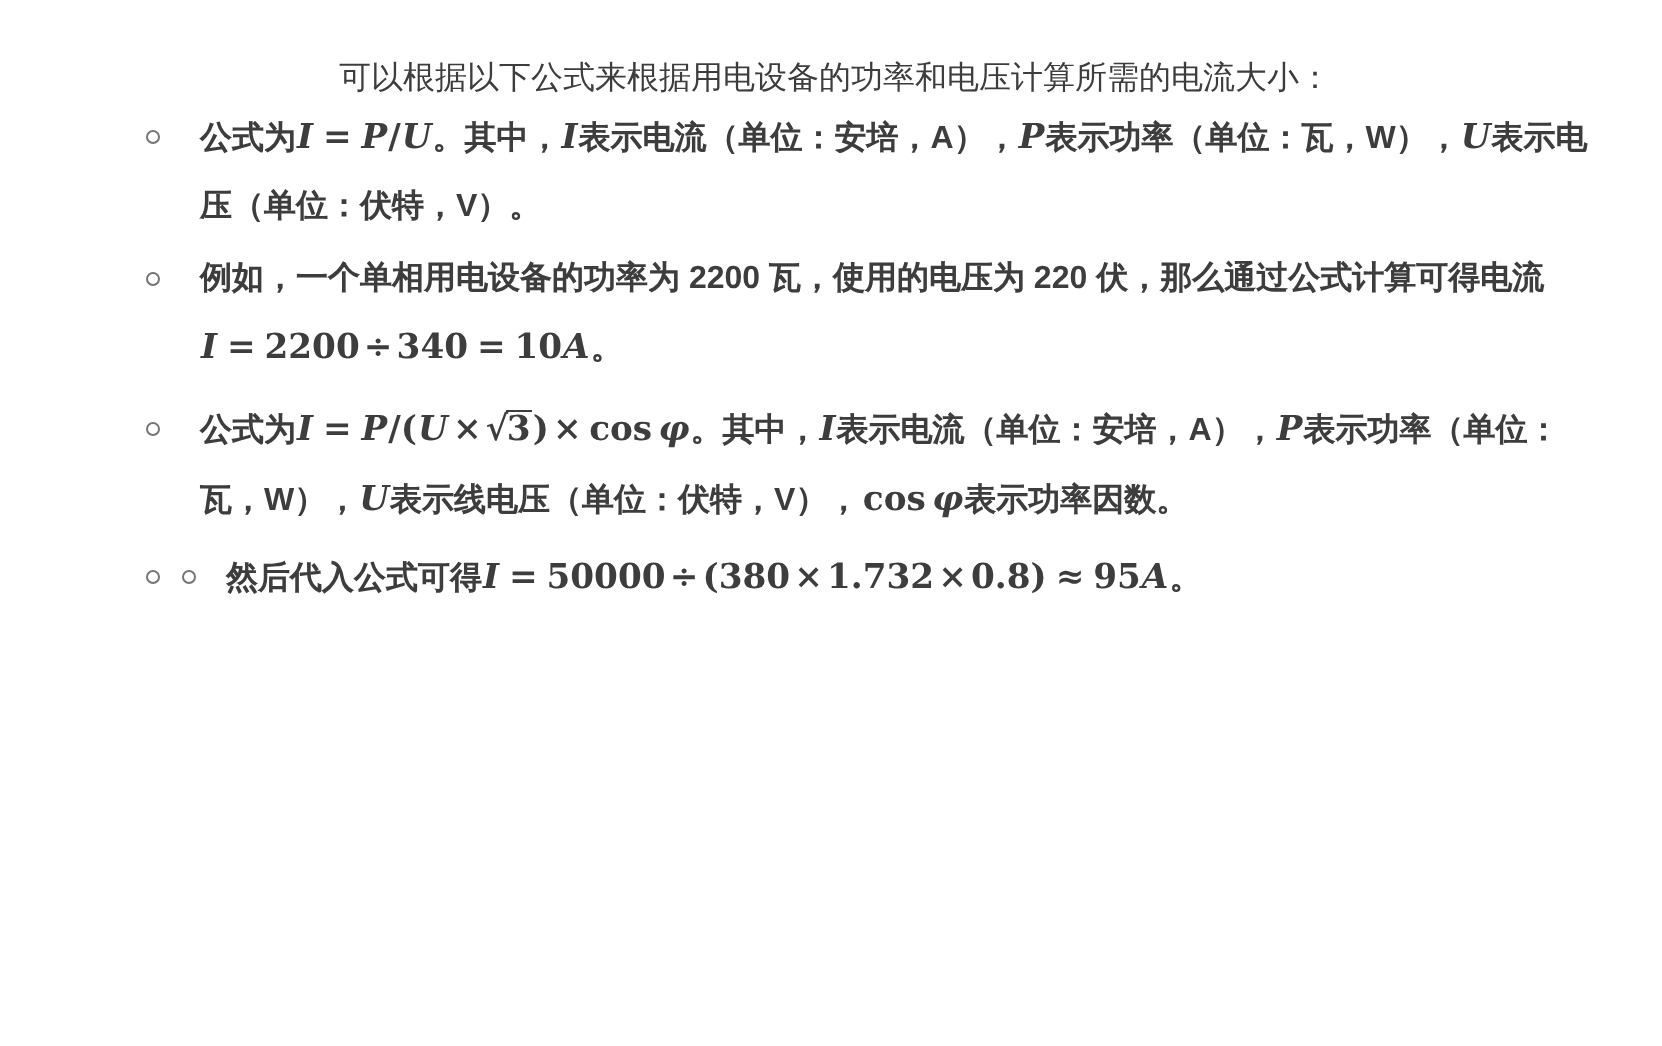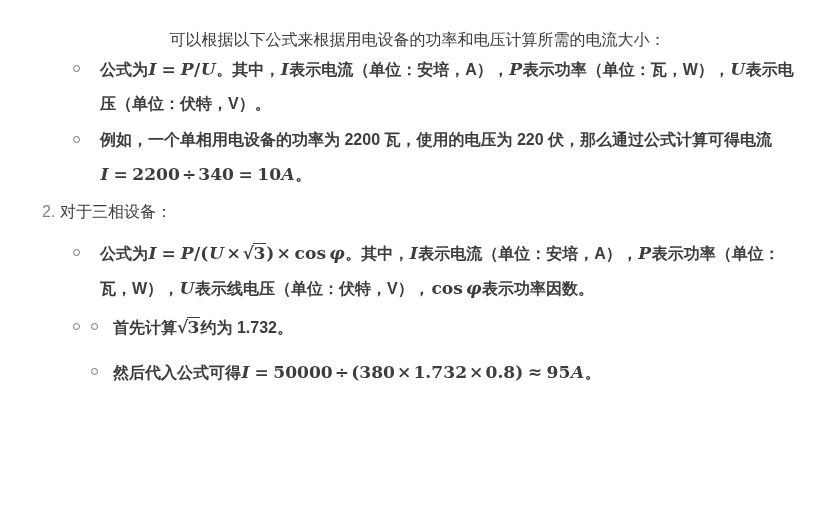--- a/index.html
+++ b/index.html
@@ -58,27 +58,23 @@
 
   <ol class="lvl1">
     <li>
       <ul class="lvl2">
         <li>公式为<span class="math"><span class="m-var">I</span><span class="m-rel">=</span><span class="m-var">P</span><span class="m-ord">/</span><span class="m-var">U</span></span>。其中，<span class="math"><span class="m-var">I</span></span>表示电流（单位：安培，A），<span class="math"><span class="m-var">P</span></span>表示功率（单位：瓦，W），<span class="math"><span class="m-var">U</span></span>表示电压（单位：伏特，V）。</li>
         <li>例如，一个单相用电设备的功率为 2200 瓦，使用的电压为 220 伏，那么通过公式计算可得电流<span class="math"><span class="m-var">I</span><span class="m-rel">=</span><span class="m-ord">2200</span><span class="m-bin">÷</span><span class="m-ord">340</span><span class="m-rel">=</span><span class="m-ord">10</span><span class="m-var">A</span></span>。</li>
       </ul>
     </li>
 
     <li>
-      <div class="li-head">
-        <span class="li-num">2.</span><span>对于三相设备：</span>
-      </div>
       <ul class="lvl2">
         <li>公式为<span class="math"><span class="m-var">I</span><span class="m-rel">=</span><span class="m-var">P</span><span class="m-ord">/(</span><span class="m-var">U</span><span class="m-bin">×</span><span class="m-sqrt"><span class="m-rsign">√</span><span class="m-rad">3</span></span><span class="m-ord">)</span><span class="m-bin">×</span><span class="m-fn">cos</span><span class="m-var">φ</span></span>。其中，<span class="math"><span class="m-var">I</span></span>表示电流（单位：安培，A），<span class="math"><span class="m-var">P</span></span>表示功率（单位：瓦，W），<span class="math"><span class="m-var">U</span></span>表示线电压（单位：伏特，V），<span class="math"><span class="m-fn">cos</span><span class="m-var">φ</span></span>表示功率因数。</li>
         <li>
           <ul class="lvl3">
-            <li>首先计算<span class="math"><span class="m-sqrt"><span class="m-rsign">√</span><span class="m-rad">3</span></span></span>约为 1.732。</li>
             <li>然后代入公式可得<span class="math"><span class="m-var">I</span><span class="m-rel">=</span><span class="m-ord">50000</span><span class="m-bin">÷</span><span class="m-ord">(</span><span class="m-ord">380</span><span class="m-bin">×</span><span class="m-ord">1.732</span><span class="m-bin">×</span><span class="m-ord">0.8</span><span class="m-ord">)</span><span class="m-rel">≈</span><span class="m-ord">95</span><span class="m-var">A</span></span>。</li>
           </ul>
         </li>
       </ul>
     </li>
   </ol>
 </div>
 
 </body></html>

